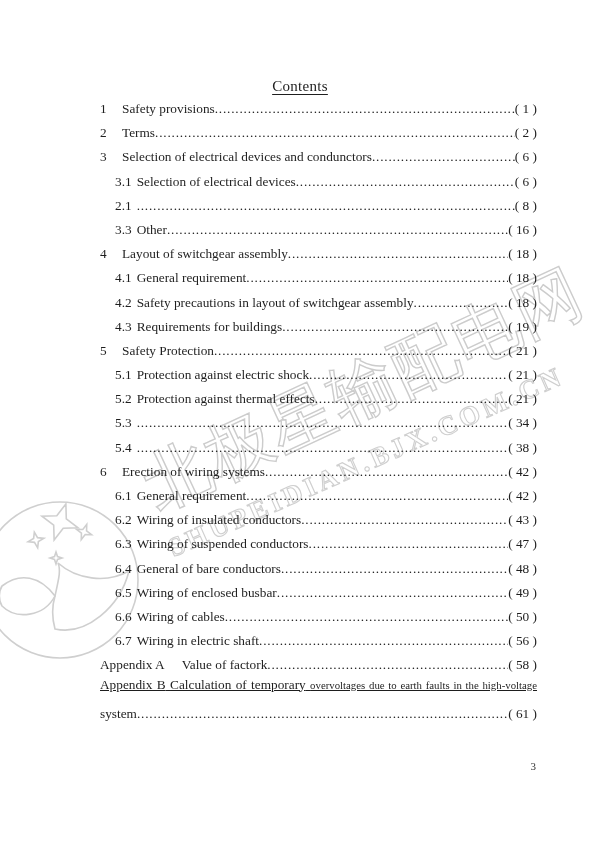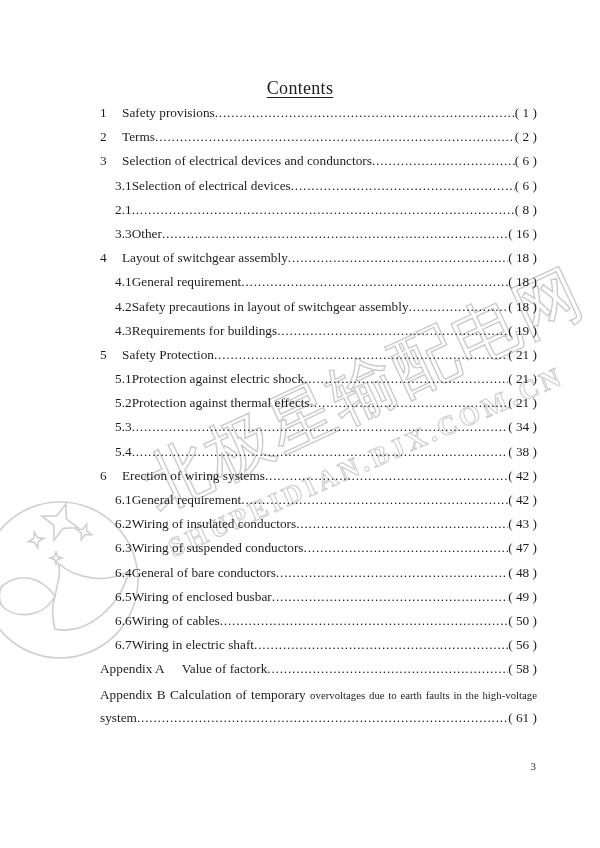--- a/index.html
+++ b/index.html
@@ -38,47 +38,47 @@
     transform: rotate(-24deg); transform-origin: 0 50%;
   }
   .wm-logo { position: absolute; left: -22px; top: 496px; }
 
   
   .content { position: relative; z-index: 2; padding: 0 63px 0 100px; }
   .doc-title {
     width: 600px; margin-left: -100px;
     margin-top: 78px;
     text-align: center;
-    font-size: 18px;
+    font-size: 15px;
     letter-spacing: 0.3px;
     text-decoration: underline;
     text-underline-offset: 3px;
   }
   .toc { margin-top: 2px; }
   .toc-row {
     display: flex; align-items: baseline;
     height: 24.2px; line-height: 24.2px;
     font-size: 13.3px;
   }
   .lvl-1 .num { flex: none; width: 22px; }
   .lvl-2 { padding-left: 15px; }
-  .lvl-2 .num { flex: none; }
+  .lvl-2 .num { flex: none; margin-right: 5px; }
   .lvl-appendix .num { flex: none; margin-right: 17px; }
   .ttl { flex: none; white-space: pre; }
   .leader {
     flex: 1 1 auto; min-width: 0;
     overflow: hidden; white-space: nowrap;
     letter-spacing: 0.8px;
   }
   .pg { flex: none; white-space: pre; }
 
   .apb-line1 {
-    height: 24.2px; line-height: 26px;
+    height: 24.2px; line-height: 14px;
     font-size: 13.3px;
-    text-align: justify; text-align-last: justify;
+    text-align: justify; text-align-last: justify; text-decoration: underline;
   }
   .apb-small { font-size: 10.8px; }
 
   .folio {
     position: absolute; z-index: 2;
     right: 64px; top: 760px;
     font-size: 11px; color: #333333;
   }
 </style>
 </head>

